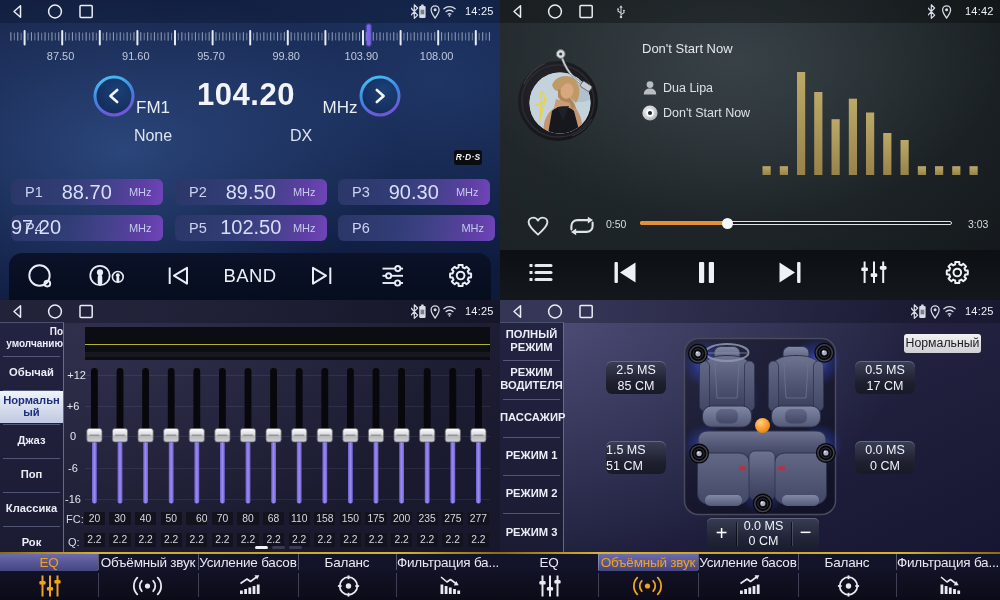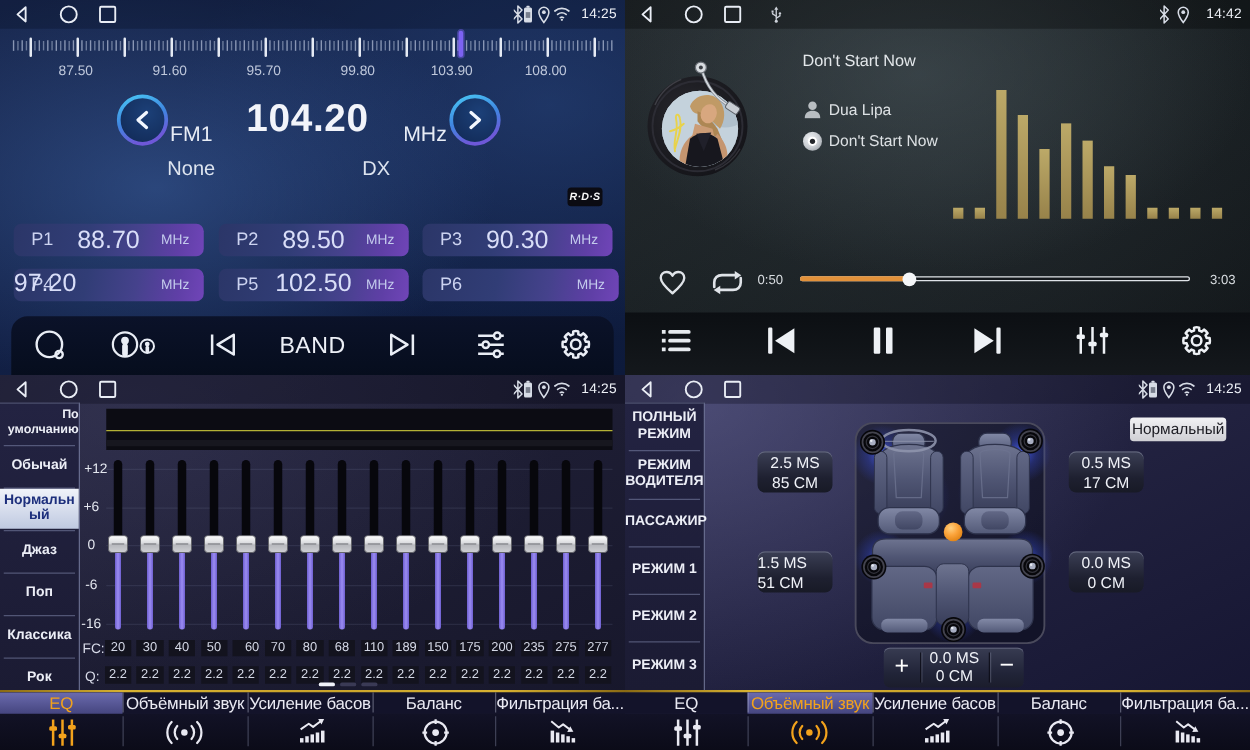--- a/index.html
+++ b/index.html
@@ -605,21 +605,21 @@
       <div style="position:absolute;left:186.2px;top:211.5px;width:21.2px;height:13.8px;background:#13131e;font-size:10.3px;color:#d4d8e6;text-align:right;line-height:14px">60</div>
       <div style="position:absolute;left:186.2px;top:233px;width:21.2px;height:13.8px;background:#13131e;font-size:10.3px;color:#d4d8e6;text-align:center;line-height:14px">2.2</div>
       <div style="position:absolute;left:211.8px;top:211.5px;width:21.2px;height:13.8px;background:#13131e;font-size:10.3px;color:#d4d8e6;text-align:center;line-height:14px">70</div>
       <div style="position:absolute;left:211.8px;top:233px;width:21.2px;height:13.8px;background:#13131e;font-size:10.3px;color:#d4d8e6;text-align:center;line-height:14px">2.2</div>
       <div style="position:absolute;left:237.4px;top:211.5px;width:21.2px;height:13.8px;background:#13131e;font-size:10.3px;color:#d4d8e6;text-align:center;line-height:14px">80</div>
       <div style="position:absolute;left:237.4px;top:233px;width:21.2px;height:13.8px;background:#13131e;font-size:10.3px;color:#d4d8e6;text-align:center;line-height:14px">2.2</div>
       <div style="position:absolute;left:263.0px;top:211.5px;width:21.2px;height:13.8px;background:#13131e;font-size:10.3px;color:#d4d8e6;text-align:center;line-height:14px">68</div>
       <div style="position:absolute;left:263.0px;top:233px;width:21.2px;height:13.8px;background:#13131e;font-size:10.3px;color:#d4d8e6;text-align:center;line-height:14px">2.2</div>
       <div style="position:absolute;left:288.6px;top:211.5px;width:21.2px;height:13.8px;background:#13131e;font-size:10.3px;color:#d4d8e6;text-align:center;line-height:14px">110</div>
       <div style="position:absolute;left:288.6px;top:233px;width:21.2px;height:13.8px;background:#13131e;font-size:10.3px;color:#d4d8e6;text-align:center;line-height:14px">2.2</div>
-      <div style="position:absolute;left:314.2px;top:211.5px;width:21.2px;height:13.8px;background:#13131e;font-size:10.3px;color:#d4d8e6;text-align:center;line-height:14px">189</div>
+      <div style="position:absolute;left:314.2px;top:211.5px;width:21.2px;height:13.8px;background:#13131e;font-size:10.3px;color:#d4d8e6;text-align:center;line-height:14px">158</div>
       <div style="position:absolute;left:314.2px;top:233px;width:21.2px;height:13.8px;background:#13131e;font-size:10.3px;color:#d4d8e6;text-align:center;line-height:14px">2.2</div>
       <div style="position:absolute;left:339.8px;top:211.5px;width:21.2px;height:13.8px;background:#13131e;font-size:10.3px;color:#d4d8e6;text-align:center;line-height:14px">150</div>
       <div style="position:absolute;left:339.8px;top:233px;width:21.2px;height:13.8px;background:#13131e;font-size:10.3px;color:#d4d8e6;text-align:center;line-height:14px">2.2</div>
       <div style="position:absolute;left:365.4px;top:211.5px;width:21.2px;height:13.8px;background:#13131e;font-size:10.3px;color:#d4d8e6;text-align:center;line-height:14px">175</div>
       <div style="position:absolute;left:365.4px;top:233px;width:21.2px;height:13.8px;background:#13131e;font-size:10.3px;color:#d4d8e6;text-align:center;line-height:14px">2.2</div>
       <div style="position:absolute;left:391.0px;top:211.5px;width:21.2px;height:13.8px;background:#13131e;font-size:10.3px;color:#d4d8e6;text-align:center;line-height:14px">200</div>
       <div style="position:absolute;left:391.0px;top:233px;width:21.2px;height:13.8px;background:#13131e;font-size:10.3px;color:#d4d8e6;text-align:center;line-height:14px">2.2</div>
       <div style="position:absolute;left:416.6px;top:211.5px;width:21.2px;height:13.8px;background:#13131e;font-size:10.3px;color:#d4d8e6;text-align:center;line-height:14px">235</div>
       <div style="position:absolute;left:416.6px;top:233px;width:21.2px;height:13.8px;background:#13131e;font-size:10.3px;color:#d4d8e6;text-align:center;line-height:14px">2.2</div>
       <div style="position:absolute;left:442.2px;top:211.5px;width:21.2px;height:13.8px;background:#13131e;font-size:10.3px;color:#d4d8e6;text-align:center;line-height:14px">275</div>

